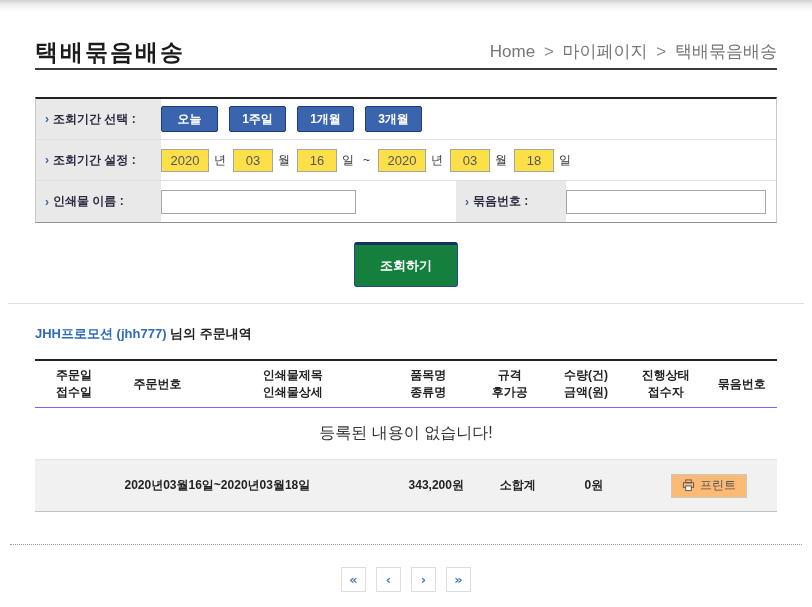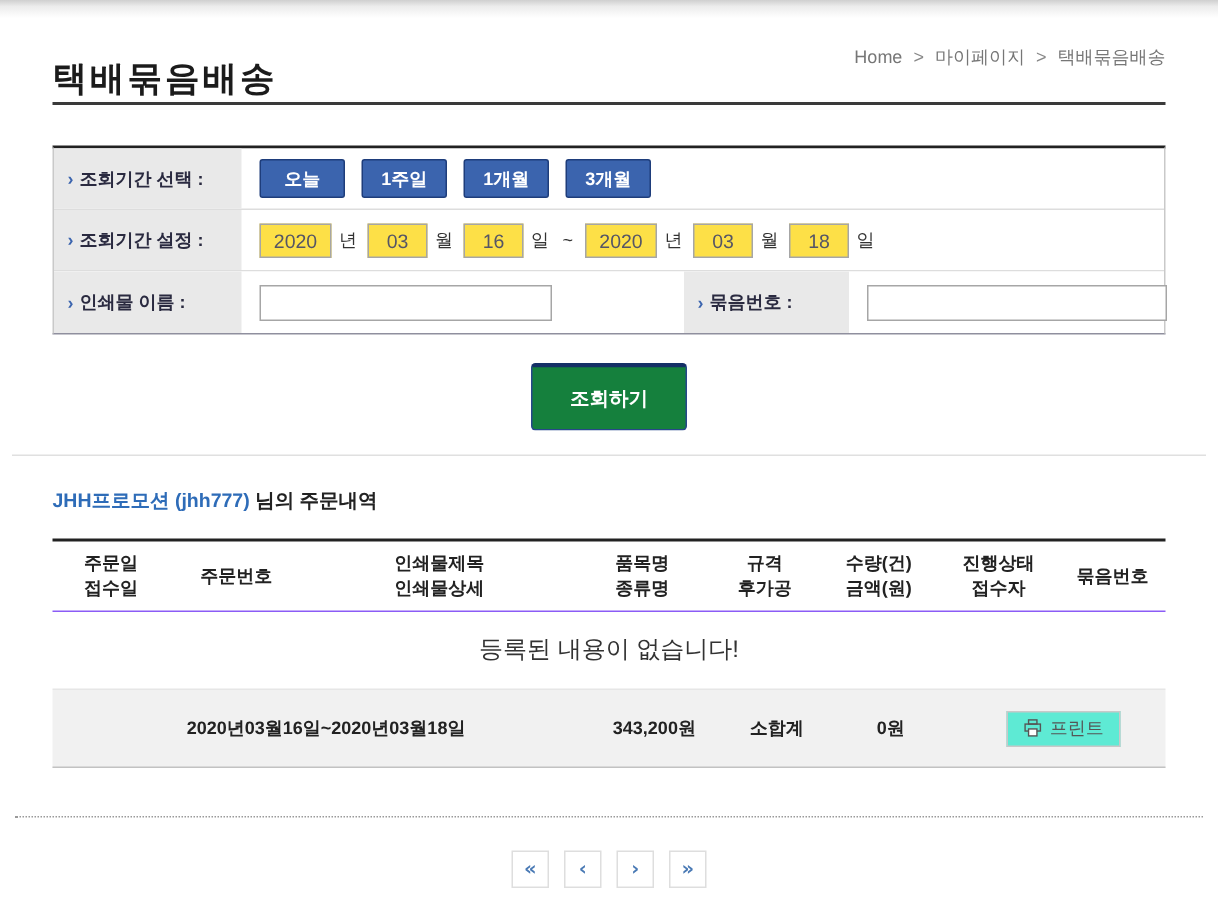--- a/index.html
+++ b/index.html
@@ -5,33 +5,33 @@
   * { margin:0; padding:0; box-sizing:border-box; }
   html,body { width:812px; height:607px; background:#fff; overflow:hidden;
     font-family:"Liberation Sans","DejaVu Sans",sans-serif; }
 
   .top-shade { height:12px; background:linear-gradient(#cfcfcf 0%, #ececec 35%, #ffffff 100%); }
 
   .content { padding:0 35px; }
 
   .page-header { display:flex; justify-content:space-between; align-items:flex-end; margin-top:14px; height:42px; }
   .page-title { font-size:23px; font-weight:bold; color:#1b1b1b; letter-spacing:2px; }
-  .breadcrumb { font-size:12px; color:#767676; padding-bottom:21px; }
+  .breadcrumb { font-size:17px; color:#767676; padding-bottom:5px; }
   .breadcrumb a { color:#767676; text-decoration:none; cursor:pointer; }
   .breadcrumb .sep { margin:0 4px; color:#888; }
   .title-rule { height:2px; background:#3a3a3a; }
 
   .filter-table { margin-top:27px; border:1px solid #c9c9c9; border-top:2px solid #222; border-bottom:1px solid #8f8f9e; }
   .filter-row { display:flex; height:41px; border-bottom:1px solid #ddd; background:#fff; }
   .filter-row:last-child { border-bottom:none; }
   .filter-label { width:125px; flex:none; background:#e9e9e9; display:flex; align-items:center;
     padding-left:9px; font-size:12px; font-weight:bold; color:#2a2a40; }
   .filter-label.second { width:110px; }
   .label-arrow { color:#3b64ae; font-weight:bold; margin-right:4px; font-size:12px; }
-  .filter-content { flex:1; display:flex; align-items:center; padding-left:12px; }
+  .filter-content { flex:1; display:flex; align-items:center; }
 
   .btn-period { width:57px; height:26px; margin-right:11px; background:#3b64ae; border:1px solid #1e3d7b;
     border-radius:2px; color:#fff; font-size:12px; font-weight:bold; cursor:pointer;
     font-family:"Liberation Sans","DejaVu Sans",sans-serif; }
 
   .date-input { height:23px; text-align:center; border:1px solid #a6a6a6; background:#fde047;
     color:#556; font-size:13px; font-family:"Liberation Sans","DejaVu Sans",sans-serif; }
   .w-year { width:48px; } .w-2 { width:40px; }
   .unit { font-size:12px; color:#333; margin:0 7px 0 5px; }
   .tilde { font-size:12px; color:#333; margin:0 8px 0 2px; }
@@ -59,21 +59,21 @@
 
   .empty-row { height:52px; display:flex; align-items:center; justify-content:center;
     font-size:16px; color:#333; border-bottom:1px solid #e6e6e6; }
 
   .summary-row { display:flex; height:52px; align-items:center; background:#f1f1f1;
     border-bottom:1px solid #c2c2c2; font-size:12px; font-weight:bold; color:#222; }
   .sum-cell { text-align:center;padding-left:16px; }
   .s-date{width:47%} .s-amount{width:12%} .s-sub{width:10%} .s-val{width:10.5%} .s-print{width:20.5%}
 
   .print-button { display:inline-flex; align-items:center; gap:5px; height:24px; padding:0 10px;
-    background:#5eead4; border:1px solid #c8c8c8; font-size:12px; color:#555; cursor:pointer;
+    background:#fdba74; border:1px solid #c8c8c8; font-size:12px; color:#555; cursor:pointer;
     font-family:"Liberation Sans","DejaVu Sans",sans-serif; }
 
   .dotted-sep { margin:32px 10px 0; border-top:1px dotted #9a9a9a; }
 
   .pagination { display:flex; justify-content:center; gap:10px; margin-top:22px; }
   .page-btn { width:25px; height:25px; border:1px solid #dedede; background:#fff; color:#4a7ab5;
     font-size:13px; font-weight:bold; display:flex; align-items:center; justify-content:center;
     cursor:pointer; font-family:"DejaVu Sans",sans-serif; }
 </style>
 </head>

